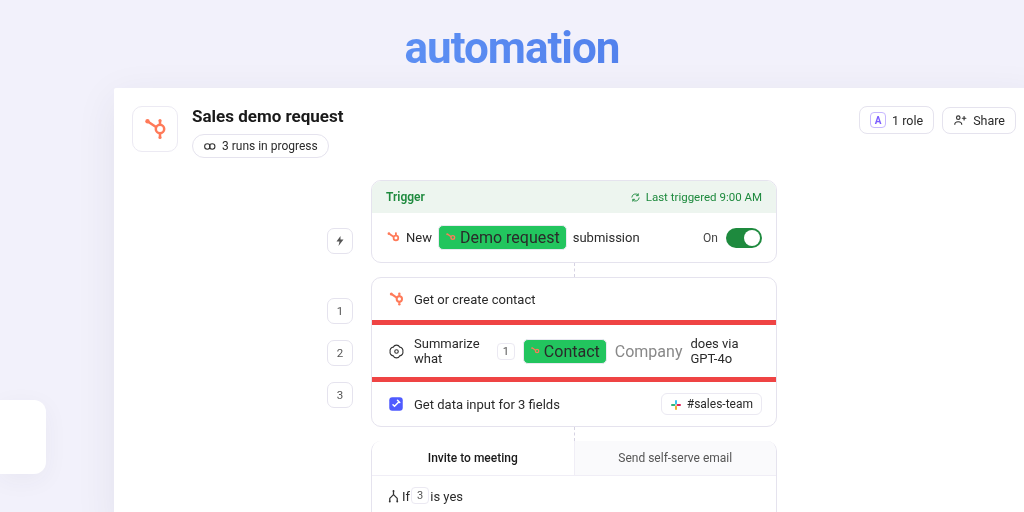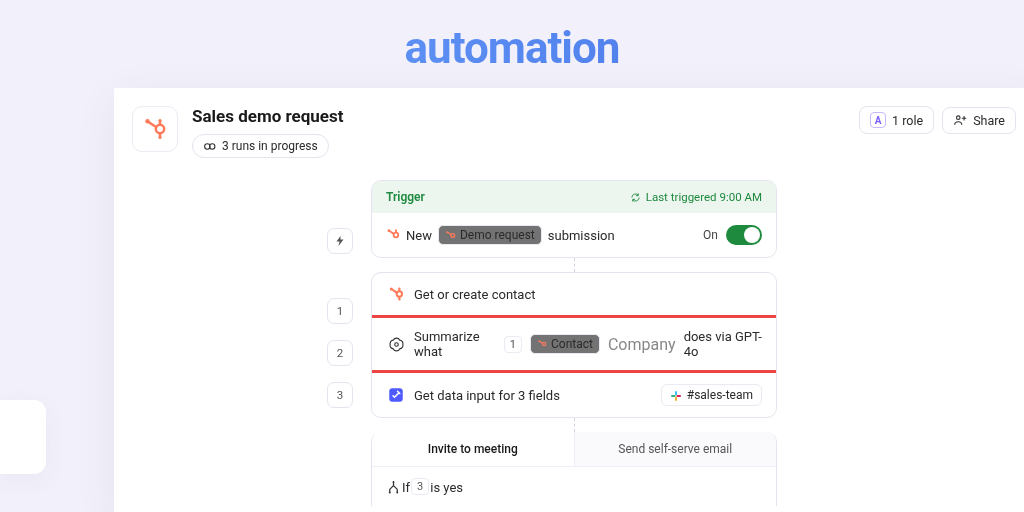--- a/index.html
+++ b/index.html
@@ -146,22 +146,22 @@
   font-size: 13px;
   color: #2a2a2a;
 }
 .chip {
   display: inline-flex;
   align-items: center;
   gap: 4px;
   border: 1px solid #ebe9f2;
   border-radius: 5px;
   padding: 2px 6px;
-  font-size: 12px;
-  background: #737373;
+  font-size: 16px;
+  background: #22c55e;
 }
 .chip-num {
   border: 1px solid #ebe9f2;
   border-radius: 4px;
   padding: 1px 5px;
   font-size: 11px;
   background: #fff;
   color: #555;
 }
 .toggle-wrap {
@@ -200,21 +200,21 @@
   border-radius: 10px;
   background: #fff;
 }
 .step-row {
   padding: 11px 14px;
   display: flex;
   align-items: center;
   gap: 8px;
   font-size: 13px;
   color: #2a2a2a;
-  border-bottom: 3px solid #ef4444;
+  border-bottom: 5px solid #ef4444;
 }
 .step-row:last-child { border-bottom: none; }
 .step-icon {
   width: 20px;
   height: 20px;
   display: flex;
   align-items: center;
   justify-content: center;
   flex-shrink: 0;
 }

